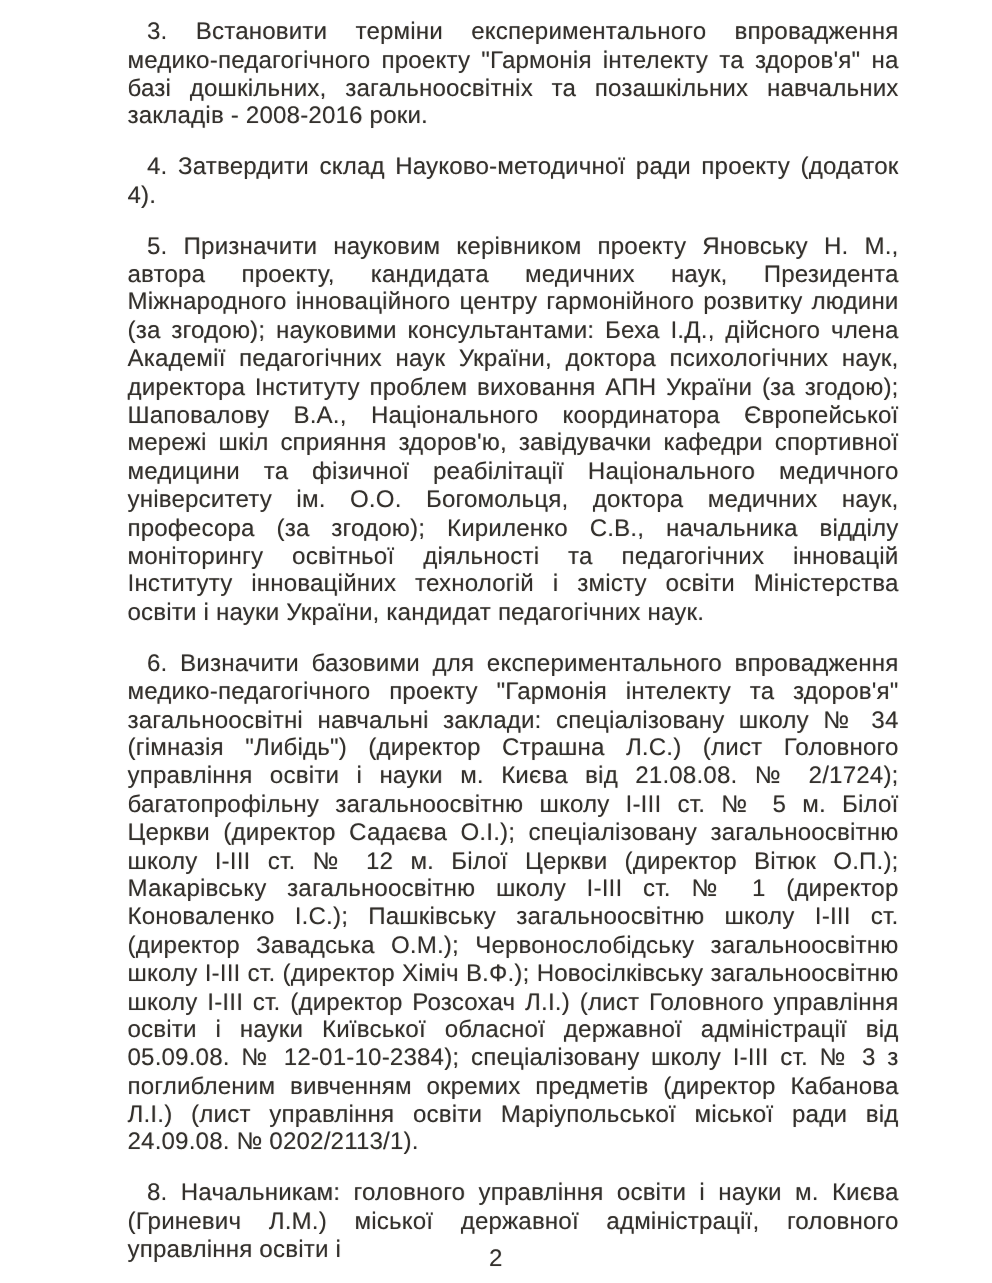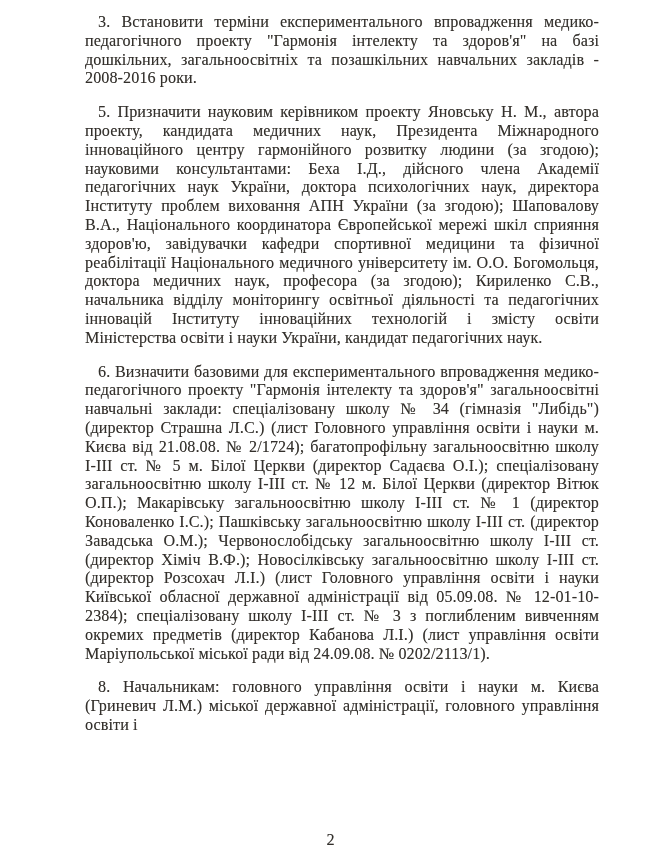--- a/index.html
+++ b/index.html
@@ -6,21 +6,21 @@
     margin: 0;
     padding: 0;
     background: #ffffff;
   }
   .page {
     position: relative;
     width: 661px;
     height: 855px;
     background: #ffffff;
     overflow: hidden;
-    font-family: Liberation Serif, serif;
+    font-family: Liberation Sans, sans-serif;
     color: #33302c;
     
     text-shadow: 0.2px 0.2px 0.6px rgba(70, 66, 60, 0.45);
   }
   .doc-body {
     position: absolute;
     left: 85px;
     top: 13px;
     width: 514px;
   }
@@ -47,20 +47,21 @@
     line-height: 18.8px;
   }
 </style>
 </head>
 <body>
 
 <div class="page" style="background: rgb(255, 255, 255); color: rgb(51, 48, 44);">
 
   <main class="doc-body">
     <p class="doc-para">3. Встановити терміни експериментального впровадження медико-педагогічного проекту "Гармонія інтелекту та здоров'я" на базі дошкільних, загальноосвітніх та позашкільних навчальних закладів - 2008-2016 роки.</p>
+    <p class="doc-para">4. Затвердити склад Науково-методичної ради проекту (додаток 4).</p>
     <p class="doc-para">5. Призначити науковим керівником проекту Яновську Н. М., автора проекту, кандидата медичних наук, Президента Міжнародного інноваційного центру гармонійного розвитку людини (за згодою); науковими консультантами: Беха І.Д., дійсного члена Академії педагогічних наук України, доктора психологічних наук, директора Інституту проблем виховання АПН України (за згодою); Шаповалову В.А., Національного координатора Європейської мережі шкіл сприяння здоров'ю, завідувачки кафедри спортивної медицини та фізичної реабілітації Національного медичного університету ім. О.О. Богомольця, доктора медичних наук, професора (за згодою); Кириленко С.В., начальника відділу моніторингу освітньої діяльності та педагогічних інновацій Інституту інноваційних технологій і змісту освіти Міністерства освіти і науки України, кандидат педагогічних наук.</p>
     <p class="doc-para">6. Визначити базовими для експериментального впровадження медико-педагогічного проекту "Гармонія інтелекту та здоров'я" загальноосвітні навчальні заклади: спеціалізовану школу № 34 (гімназія "Либідь") (директор Страшна Л.С.) (лист Головного управління освіти і науки м. Києва від 21.08.08. № 2/1724); багатопрофільну загальноосвітню школу І-ІІІ ст. № 5 м. Білої Церкви (директор Садаєва О.І.); спеціалізовану загальноосвітню школу І-ІІІ ст. № 12 м. Білої Церкви (директор Вітюк О.П.); Макарівську загальноосвітню школу І-ІІІ ст. № 1 (директор Коноваленко І.С.); Пашківську загальноосвітню школу І-ІІІ ст. (директор Завадська О.М.); Червонослобідську загальноосвітню школу І-ІІІ ст. (директор Хіміч В.Ф.); Новосілківську загальноосвітню школу І-ІІІ ст. (директор Розсохач Л.І.) (лист Головного управління освіти і науки Київської обласної державної адміністрації від 05.09.08. № 12-01-10-2384); спеціалізовану школу І-ІІІ ст. № 3 з поглибленим вивченням окремих предметів (директор Кабанова Л.І.) (лист управління освіти Маріупольської міської ради від 24.09.08. № 0202/2113/1).</p>
     <p class="doc-para">8. Начальникам: головного управління освіти і науки м. Києва (Гриневич Л.М.) міської державної адміністрації, головного управління освіти і</p>
   </main>
 
   <footer class="page-footer">
     <span class="page-number">2</span>
   </footer>
 
 </div>

